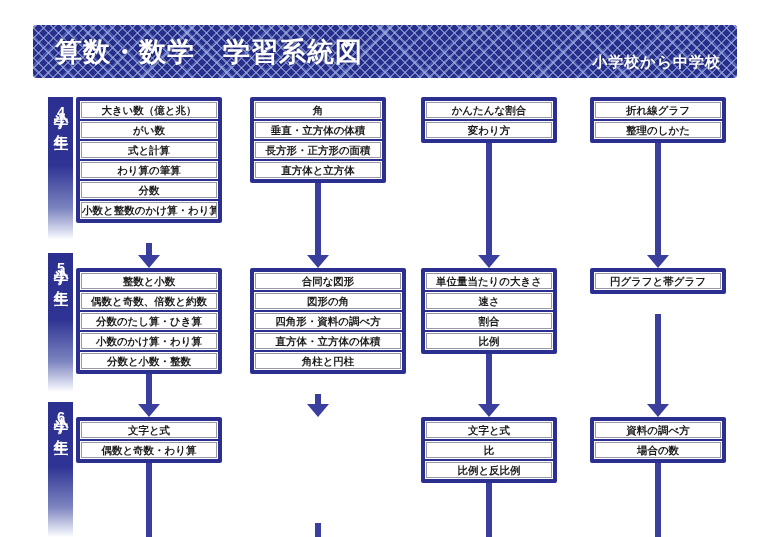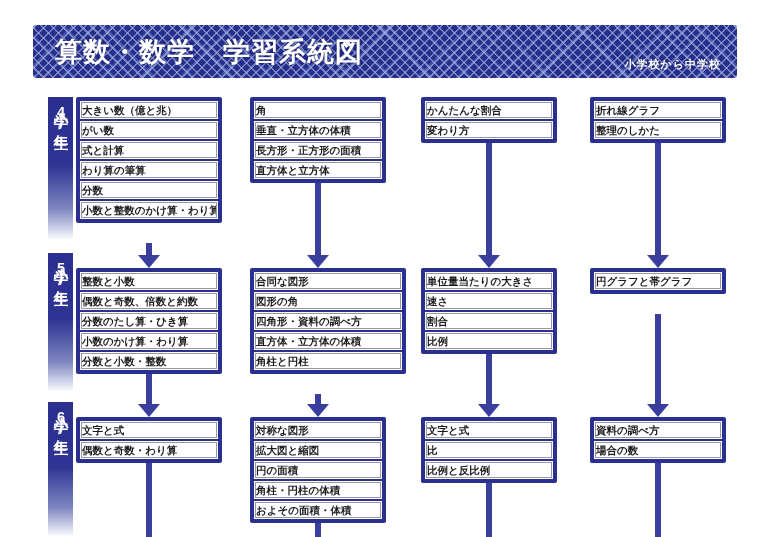--- a/index.html
+++ b/index.html
@@ -18,21 +18,21 @@
       repeating-linear-gradient(-45deg, rgba(110,130,205,.45) 0 3px, transparent 3px 28px);
     overflow:hidden;
   }
   .header .title{
     position:absolute;left:22px;top:50%;transform:translateY(-50%);
     color:#ffffff;font-size:27px;font-weight:bold;letter-spacing:1px;white-space:nowrap;
     text-shadow:0 0 3px rgba(20,25,90,.8);
   }
   .header .subtitle{
     position:absolute;right:16px;bottom:6px;
-    color:#ffffff;font-size:11px;font-weight:bold;letter-spacing:1px;white-space:nowrap;
+    color:#ffffff;font-size:15px;font-weight:bold;letter-spacing:1px;white-space:nowrap;
     text-shadow:0 0 3px rgba(20,25,90,.8);
   }
   
   .gradebar{
     position:absolute;left:48px;width:25px;
     background:linear-gradient(180deg,#2b2f8f 0%,#2f3494 48%,#7d85c0 78%,#dfe2f2 95%,#ffffff 100%);
     display:flex;justify-content:center;
   }
   .gradebar span{
     writing-mode:vertical-rl;text-orientation:upright;
@@ -43,21 +43,21 @@
   .bar-g5{top:253px;height:139px;}
   .bar-g6{top:402px;height:135px;}
   
   .group{
     position:absolute;background:#2b2f8f;border-radius:2px;padding:5px;
     box-sizing:border-box;
   }
   .topic-box{
     height:16px;line-height:14px;box-sizing:border-box;
     background:#ffffff;border:1px solid #9797a6;box-shadow:0 0 0 1px #ffffff;
-    margin-bottom:4px;
+    margin-bottom:4px;text-align:center;
     font-size:10.5px;font-weight:bold;color:#1c1c1c;white-space:nowrap;overflow:hidden;
   }
   .topic-box:last-child{margin-bottom:0;}
   
   .stem{position:absolute;width:6px;background:#3a3f9e;}
   .head{
     position:absolute;width:0;height:0;
     border-left:11px solid transparent;border-right:11px solid transparent;
     border-top:13px solid #3a3f9e;
   }
@@ -126,27 +126,20 @@
       <div class="topic-box">比例</div>
     </div>
   <div class="group" style="left:590px;top:268px;width:136px">
       <div class="topic-box">円グラフと帯グラフ</div>
     </div>
 
   <div class="group" style="left:76px;top:417px;width:146px">
       <div class="topic-box">文字と式</div>
       <div class="topic-box">偶数と奇数・わり算</div>
     </div>
-  <div class="group" style="left:250px;top:417px;width:136px">
-      <div class="topic-box">対称な図形</div>
-      <div class="topic-box">拡大図と縮図</div>
-      <div class="topic-box">円の面積</div>
-      <div class="topic-box">角柱・円柱の体積</div>
-      <div class="topic-box">およその面積・体積</div>
-    </div>
   <div class="group" style="left:421px;top:417px;width:136px">
       <div class="topic-box">文字と式</div>
       <div class="topic-box">比</div>
       <div class="topic-box">比例と反比例</div>
     </div>
   <div class="group" style="left:590px;top:417px;width:136px">
       <div class="topic-box">資料の調べ方</div>
       <div class="topic-box">場合の数</div>
     </div>
 

